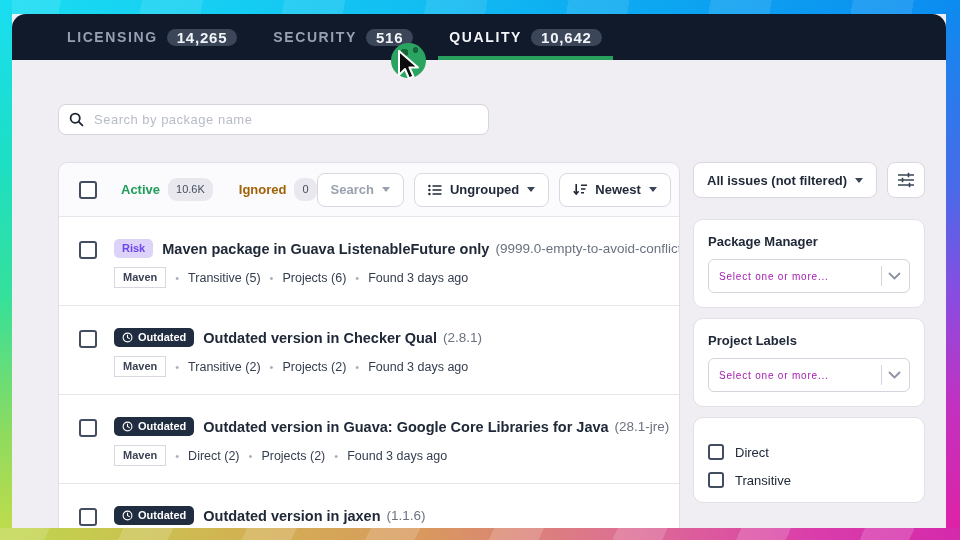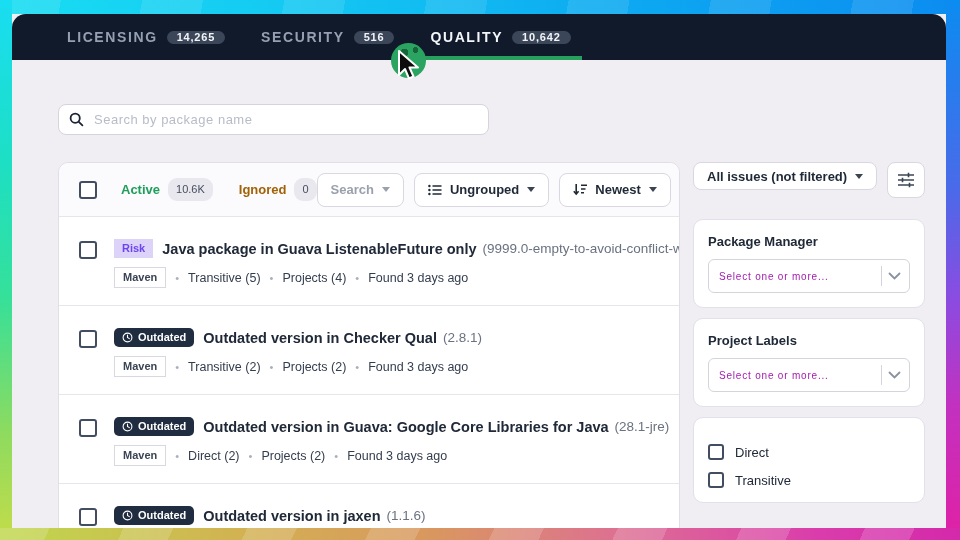--- a/index.html
+++ b/index.html
@@ -21,21 +21,21 @@
   
   .app{position:absolute;left:12px;top:14px;width:934px;height:514px;z-index:2;
     background:#f0edf3;border-radius:14px 14px 8px 8px;overflow:hidden;}
 
   
   .navbar{position:relative;height:46px;background:#101a2b;display:flex;align-items:center;
     padding-left:44px;box-sizing:border-box;}
   .tab{position:relative;display:flex;align-items:center;gap:9px;height:46px;
     padding:0 11px;margin-right:14px;cursor:pointer;}
   .tab-label{font-size:14px;font-weight:700;letter-spacing:1.6px;color:#96a0b2;}
-  .tab-count{background:#3b4759;color:#f2f4f8;font-size:11px;font-weight:700;
+  .tab-count{background:#3b4759;color:#f2f4f8;font-size:15px;font-weight:700;
     letter-spacing:.8px;padding:1px 10px;border-radius:10px;line-height:1;}
   .tab.active .tab-label{color:#f4f6fa;}
   .tab.active::after{content:"";position:absolute;left:0;right:0;bottom:0;height:4px;background:#27a05e;}
 
   
   .click-circle{position:absolute;left:391px;top:43px;width:35px;height:35px;border-radius:50%;
     background:radial-gradient(circle at 38% 28%,#15673a 0 4px,rgba(0,0,0,0) 4px),
                radial-gradient(circle at 70% 20%,#15673a 0 3px,rgba(0,0,0,0) 3px),
                #2ba361;z-index:40;}
   .cursor{position:absolute;left:396px;top:50px;z-index:60;}
@@ -71,36 +71,36 @@
   .push{margin-left:auto;}
   .ml10{margin-left:10px;}
 
   
   .row{display:flex;align-items:flex-start;padding:22px 0 0 20px;height:89px;box-sizing:border-box;
     border-bottom:1px solid #e7e5ec;}
   .row:last-child{border-bottom:none;}
   .row .checkbox{margin-top:2px;}
   .row-body{margin-left:17px;flex:1;min-width:0;}
   .title-line{display:flex;align-items:center;white-space:nowrap;overflow:hidden;}
-  .badge{font-size:11px;font-weight:700;border-radius:0;padding:4px 8px;line-height:1;
+  .badge{font-size:11px;font-weight:700;border-radius:5px;padding:4px 8px;line-height:1;
     flex:none;display:inline-flex;align-items:center;gap:5px;}
   .badge.risk{background:#ddd2f8;color:#6b46f0;}
   .badge.outdated{background:#202c40;color:#fff;border-radius:5px;}
   .title{font-size:14.5px;font-weight:700;color:#202938;margin-left:9px;}
   .version{font-size:13.5px;color:#6a7280;margin-left:6px;}
   .meta-line{display:flex;align-items:center;margin-top:9px;white-space:nowrap;}
   .pkg-tag{border:1px solid #d9d7df;border-radius:0;padding:4px 8px;font-size:11px;
     font-weight:700;color:#3a4454;background:#fff;line-height:1;}
   .meta-item{font-size:12.5px;color:#333d4e;}
   .meta-item::before{content:"•";color:#a9afba;margin:0 9px 0 9px;font-size:11px;}
 
   
   .sidebar{position:absolute;left:681px;top:148px;width:232px;z-index:3;}
   .side-controls{display:flex;gap:10px;}
-  .scope-btn{flex:1;height:28px;justify-content:center;}
+  .scope-btn{flex:1;height:36px;justify-content:center;}
   .filter-btn{width:45px;height:36px;background:#fff;border:1px solid #d9d7df;border-radius:8px;
     display:flex;align-items:center;justify-content:center;cursor:pointer;box-sizing:border-box;}
   .card{background:#fff;border:1px solid #e2e0e8;border-radius:10px;box-sizing:border-box;
     padding:14px 14px;margin-top:21px;}
   .card-label{font-size:13px;font-weight:700;color:#202938;}
   .select{margin-top:10px;height:34px;border:1px solid #d5d3db;border-radius:6px;display:flex;
     align-items:center;padding:0 8px 0 10px;box-sizing:border-box;cursor:pointer;background:#fff;}
   .select .ph{flex:1;font-size:10px;color:#a21caf;letter-spacing:.8px;white-space:nowrap;overflow:hidden;}
   .select .vr{width:1px;height:20px;background:#d5d3db;margin-right:6px;}
   .check-row{display:flex;align-items:center;gap:11px;margin-top:12px;}
@@ -186,27 +186,27 @@
         <span>Newest</span>
         <span class="caret"></span>
       </div>
     </div>
 
     <div class="row">
       <div class="checkbox"></div>
       <div class="row-body">
         <div class="title-line">
           <span class="badge risk">Risk</span>
-          <span class="title">Java package in Guava ListenableFuture only</span>
+          <span class="title">Maven package in Guava ListenableFuture only</span>
           <span class="version">(9999.0-empty-to-avoid-conflict-with-guava)</span>
         </div>
         <div class="meta-line">
           <span class="pkg-tag">Maven</span>
           <span class="meta-item">Transitive (5)</span>
-          <span class="meta-item">Projects (4)</span>
+          <span class="meta-item">Projects (6)</span>
           <span class="meta-item">Found 3 days ago</span>
         </div>
       </div>
     </div>
 
     <div class="row">
       <div class="checkbox"></div>
       <div class="row-body">
         <div class="title-line">
           <span class="badge outdated">

